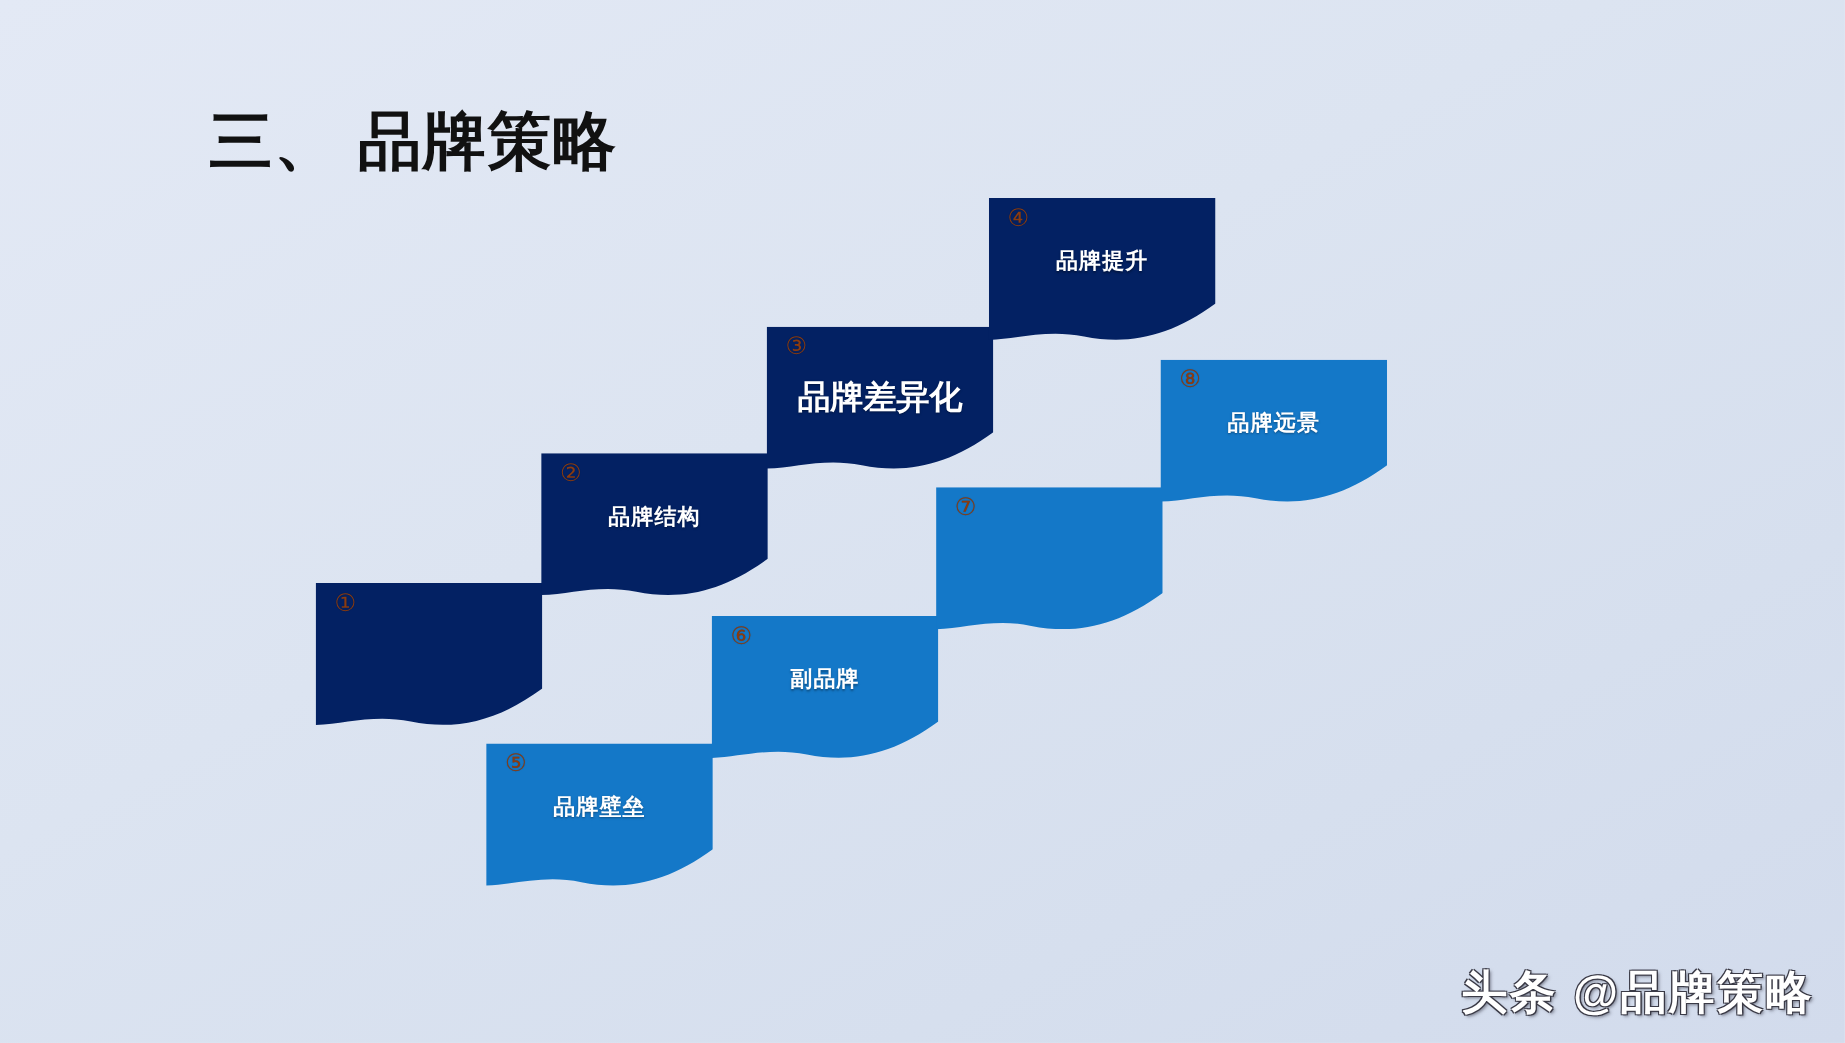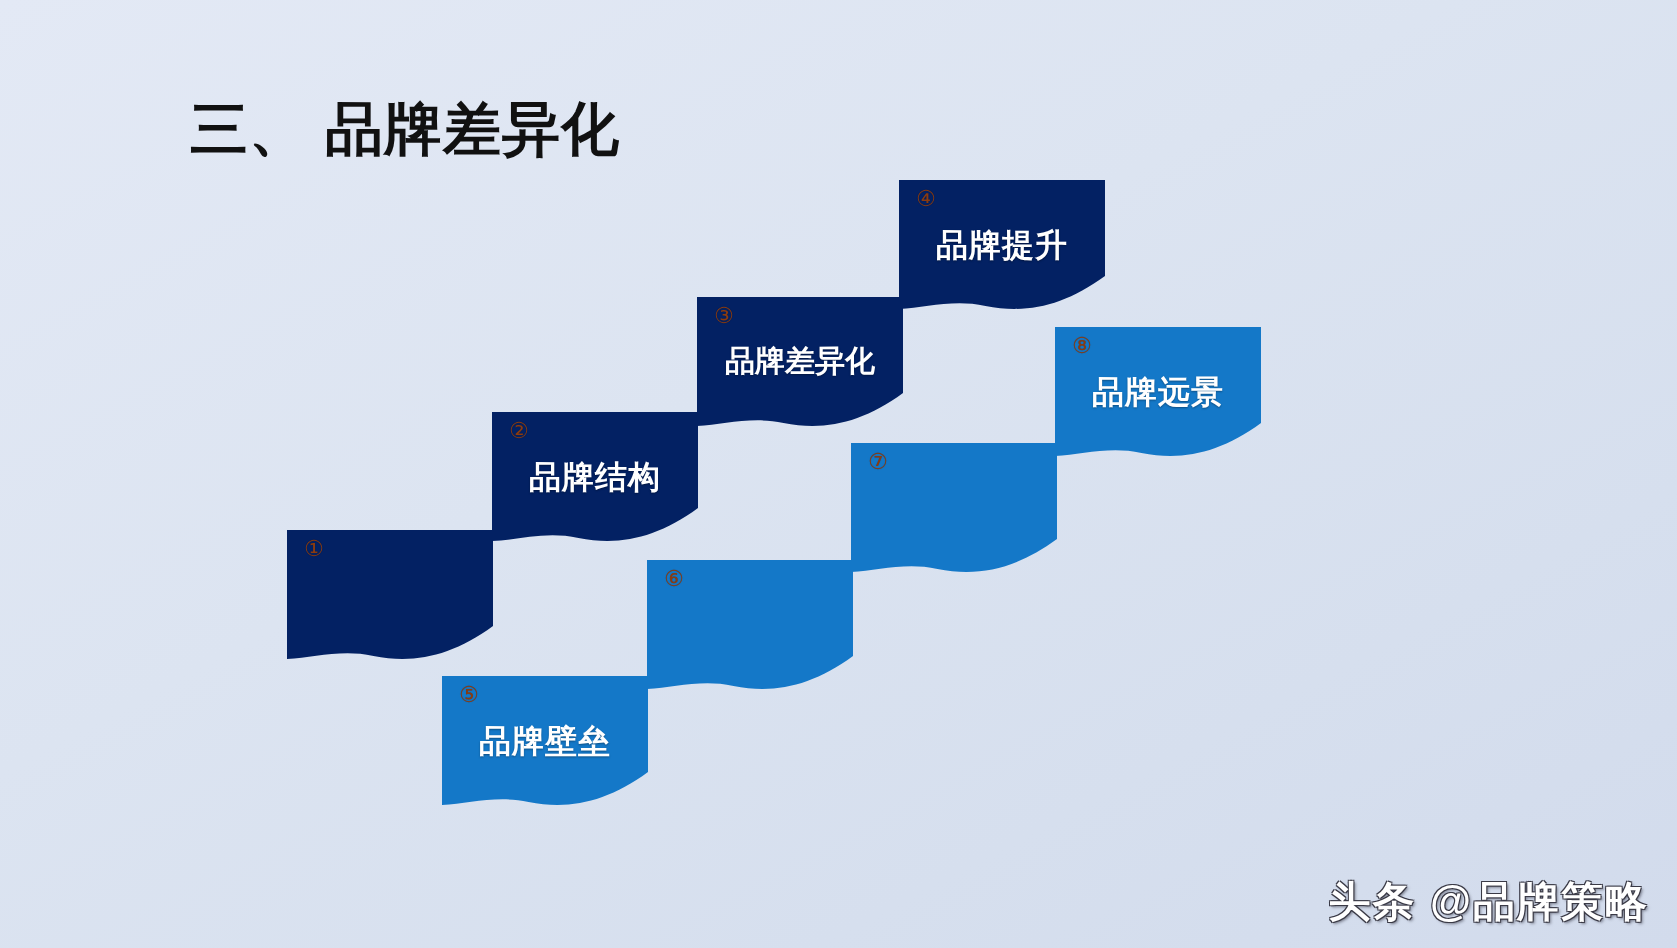--- a/index.html
+++ b/index.html
@@ -58,21 +58,21 @@
     color: #8a3b10;
     font-family: "DejaVu Sans", sans-serif;
     text-shadow: 0 0 1px rgba(0,0,0,0.25);
   }
   .card-label {
     position: absolute;
     left: 0;
     right: 0;
     top: 44px;
     text-align: center;
-    font-size: 32px;
+    font-size: 20px;
     font-weight: bold;
     color: #ffffff;
     letter-spacing: 1px;
     white-space: nowrap;
     text-shadow: 0 1px 2px rgba(0,0,0,0.35);
   }
   .card-label.tight {
     font-size: 30px;
     letter-spacing: 0px;
   }
@@ -93,21 +93,21 @@
       -1px  1px 0 #3a3a46,
        1px  1px 0 #3a3a46,
        2px  2px 3px rgba(40,40,55,0.55);
   }
 </style>
 </head>
 <body>
 
 <div id="slide" style="background-color: rgb(220, 228, 241);">
 
-  <div id="slide-title">三、 品牌差异化</div>
+  <div id="slide-title">三、 品牌策略</div>
 
   <div id="cards-layer">
       <div class="card" style="left: 287px; top: 530px;">
         <svg class="card-shape" viewBox="0 0 206 130" preserveAspectRatio="none">
           <path d="M0,0 L206,0 L206,96 C164.8,126 127.72,134 86.52,126 C53.56,119 26.78,128 0,129 Z" fill="#032163"></path>
         </svg>
         <div class="card-num">①</div>
       </div>
       <div class="card" style="left: 492px; top: 412px;">
         <svg class="card-shape" viewBox="0 0 206 130" preserveAspectRatio="none">
@@ -135,20 +135,21 @@
           <path d="M0,0 L206,0 L206,96 C164.8,126 127.72,134 86.52,126 C53.56,119 26.78,128 0,129 Z" fill="#1478c8"></path>
         </svg>
         <div class="card-num">⑤</div>
         <div class="card-label">品牌壁垒</div>
       </div>
       <div class="card" style="left: 647px; top: 560px;">
         <svg class="card-shape" viewBox="0 0 206 130" preserveAspectRatio="none">
           <path d="M0,0 L206,0 L206,96 C164.8,126 127.72,134 86.52,126 C53.56,119 26.78,128 0,129 Z" fill="#1478c8"></path>
         </svg>
         <div class="card-num">⑥</div>
+        <div class="card-label">副品牌</div>
       </div>
       <div class="card" style="left: 851px; top: 443px;">
         <svg class="card-shape" viewBox="0 0 206 130" preserveAspectRatio="none">
           <path d="M0,0 L206,0 L206,96 C164.8,126 127.72,134 86.52,126 C53.56,119 26.78,128 0,129 Z" fill="#1478c8"></path>
         </svg>
         <div class="card-num">⑦</div>
       </div>
       <div class="card" style="left: 1055px; top: 327px;">
         <svg class="card-shape" viewBox="0 0 206 130" preserveAspectRatio="none">
           <path d="M0,0 L206,0 L206,96 C164.8,126 127.72,134 86.52,126 C53.56,119 26.78,128 0,129 Z" fill="#1478c8"></path>

